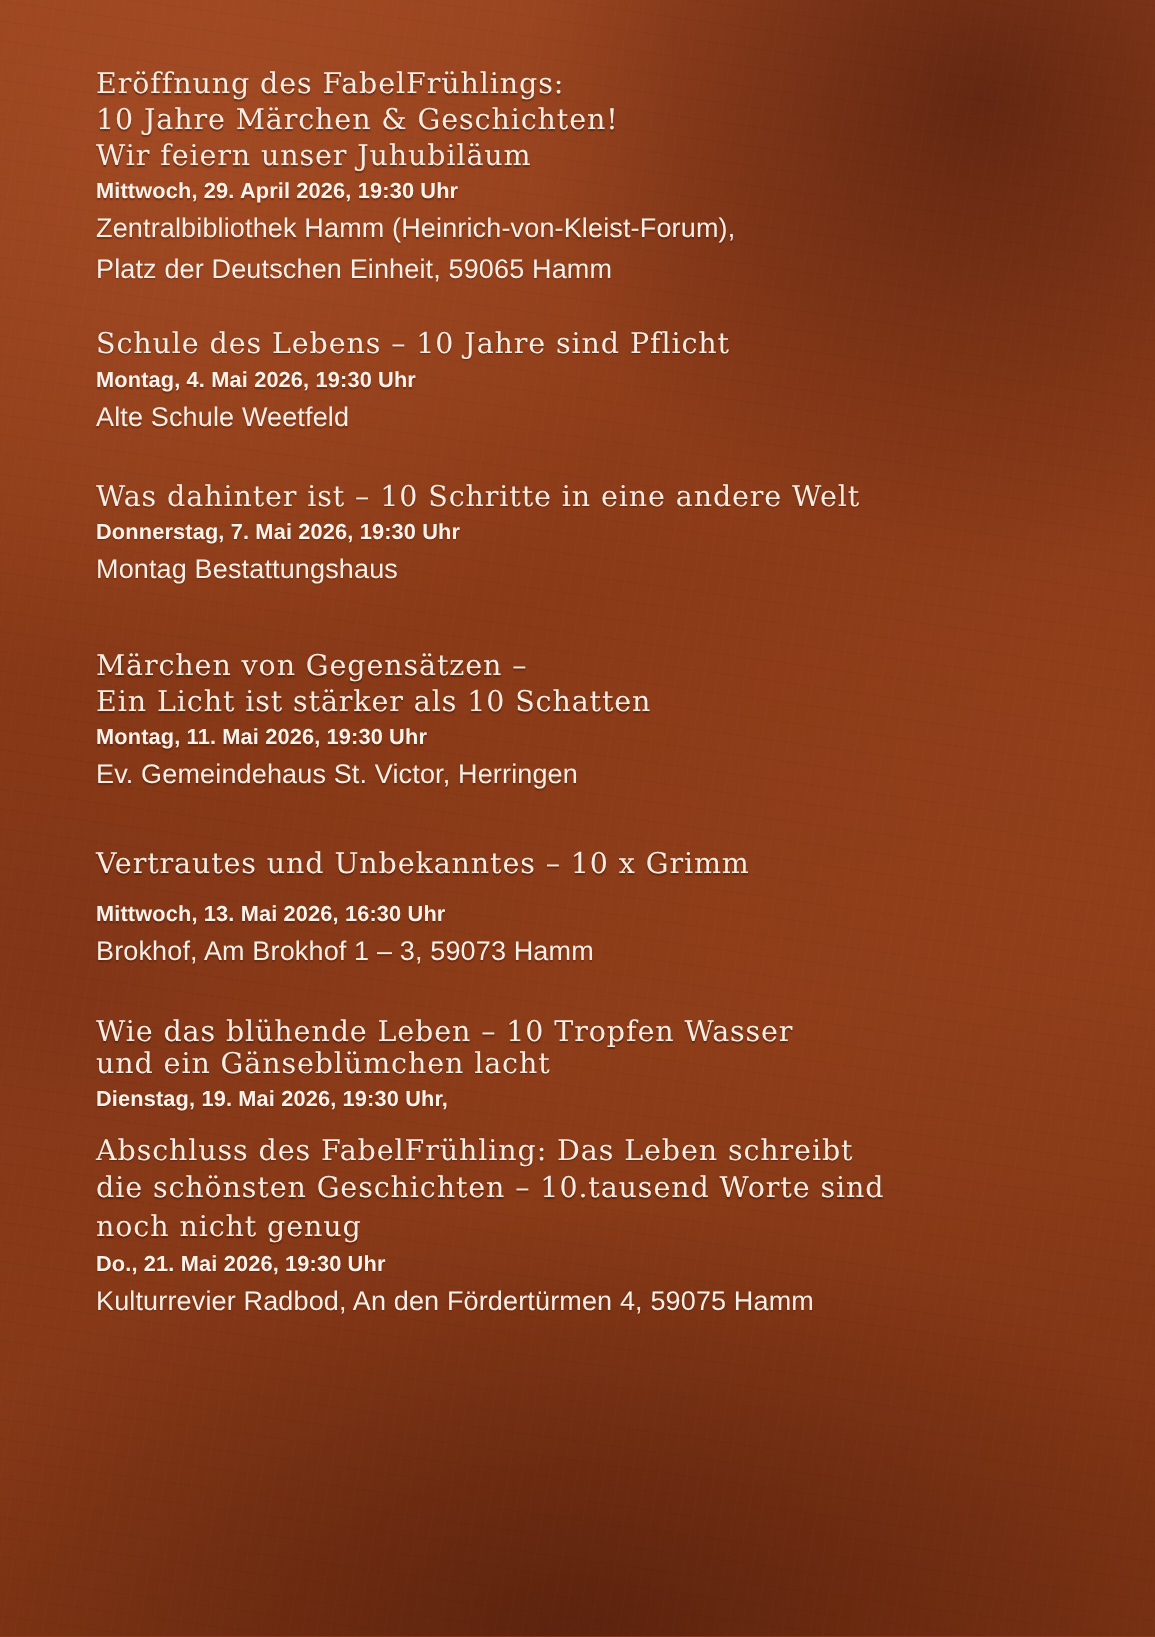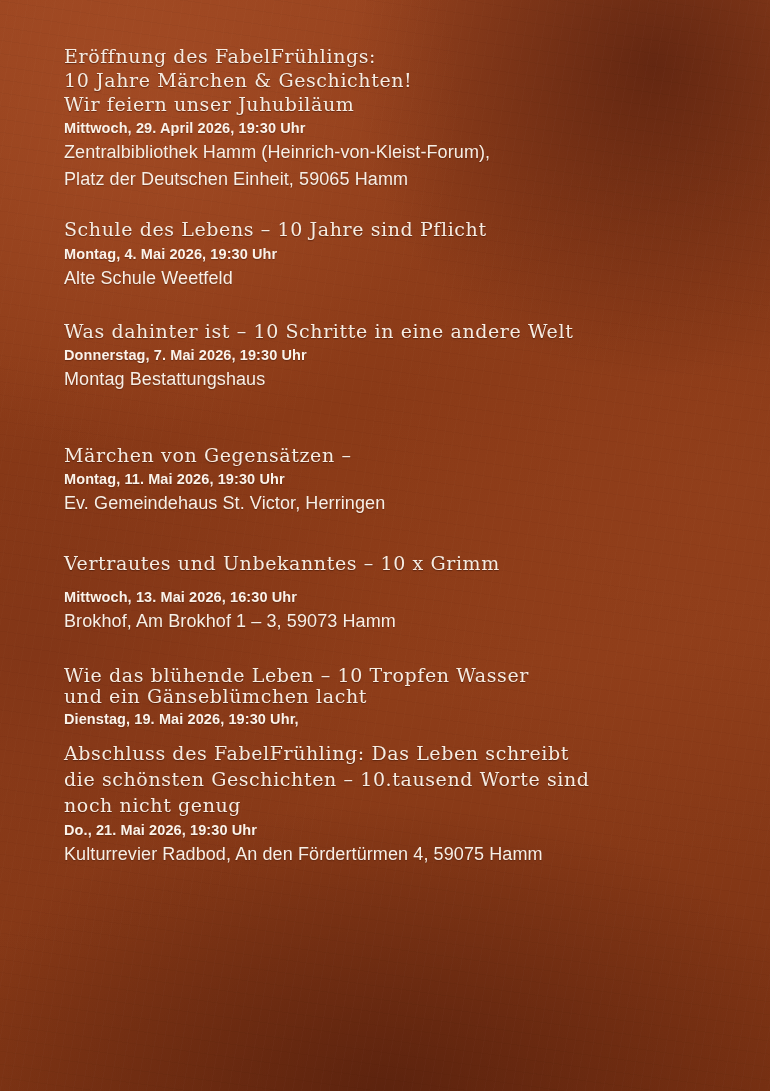--- a/index.html
+++ b/index.html
@@ -81,21 +81,21 @@
     color: #f7efe6;
     letter-spacing: 0.1px;
     line-height: 1.5;
     text-shadow: 0 1px 1px rgba(60,18,6,0.4);
   }
   .event-venue .line { display: block; }
 
   
   .ev-0 { margin-bottom: 24px; }
   .ev-1 { margin-bottom: 27px; }
-  .ev-2 { margin-bottom: 50px; }
+  .ev-2 { margin-bottom: 39px; }
   .ev-3 { margin-bottom: 34px; }
   .ev-4 { margin-bottom: 30px; }
   .ev-4 .event-date { margin-top: 14px; }
   .ev-5 { margin-bottom: 14px; }
   .ev-5 .event-title { line-height: 1.12; }
   .ev-6 { margin-bottom: 22px; }
   .ev-6 .event-title { line-height: 1.35; }
 </style>
 </head>
 <body>
@@ -132,20 +132,21 @@
       </div>
       <div class="event-date">Donnerstag, 7. Mai 2026, 19:30 Uhr</div>
       <div class="event-venue">
         <span class="line">Montag Bestattungshaus</span>
       </div>
     </div>
 
     <div class="event ev-3">
       <div class="event-title">
         <span class="line">Märchen von Gegensätzen –</span>
+        <span class="line">Ein Licht ist stärker als 10 Schatten</span>
       </div>
       <div class="event-date">Montag, 11. Mai 2026, 19:30 Uhr</div>
       <div class="event-venue">
         <span class="line">Ev. Gemeindehaus St. Victor, Herringen</span>
       </div>
     </div>
 
     <div class="event ev-4">
       <div class="event-title">
         <span class="line">Vertrautes und Unbekanntes – 10 x Grimm</span>

